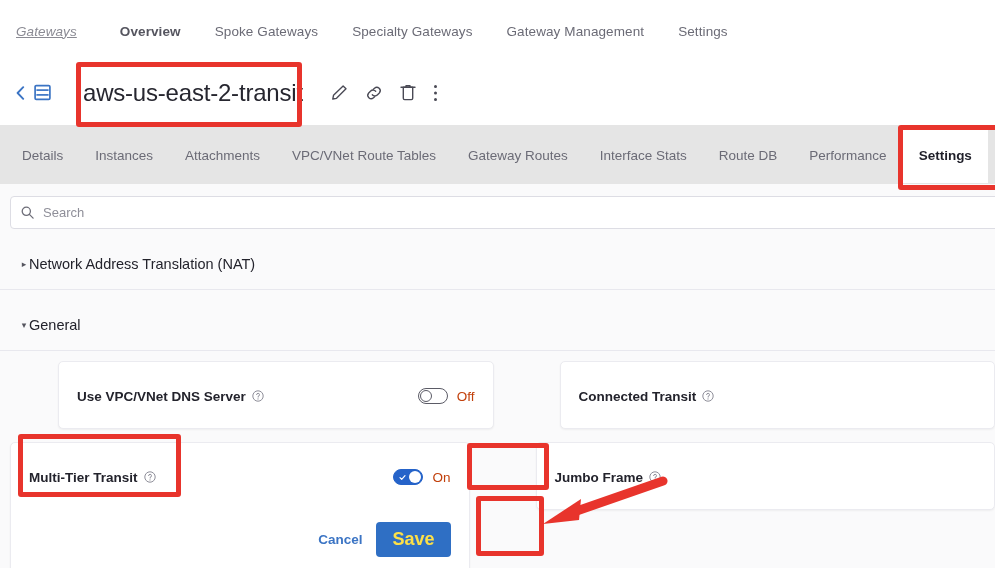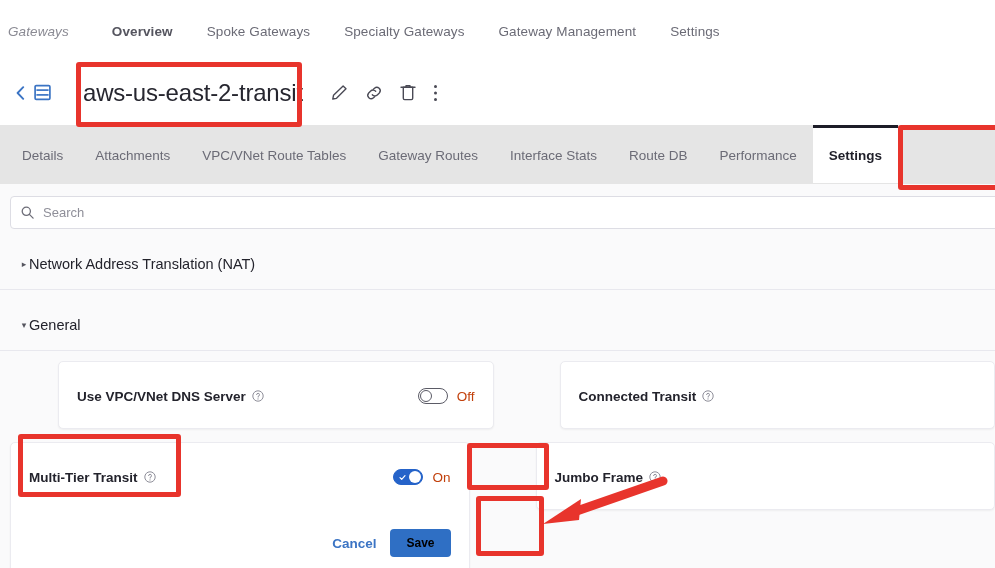--- a/index.html
+++ b/index.html
@@ -17,21 +17,21 @@
     position:absolute;left:0;top:0;width:995px;height:60px;
     background:#ffffff;border-bottom:1px solid #e3e3ea;
     display:flex;align-items:stretch;
   }
   .ttab{
     display:flex;align-items:center;justify-content:center;
     padding:0 17px;height:59px;font-size:13.5px;color:#6b6b76;
     letter-spacing:.1px;white-space:nowrap;cursor:pointer;
     border-top:3px solid transparent;box-sizing:border-box;
   }
-  .ttab.crumb{font-style:italic;color:#8a8a93;padding-left:8px;padding-right:26px;}
+  .ttab.crumb{font-style:italic;color:#8a8a93;padding-left:16px;padding-right:26px;text-decoration:underline;}
   .ttab.strong{color:#55555f;font-weight:600;}
   .ttab.active{
     background:#f4f3f8;color:#22222b;font-weight:700;
     border-top:3px solid #1d1d28;
   }
 
   
   .titlerow{
     position:absolute;left:0;top:60px;width:995px;height:65px;
     background:#ffffff;display:flex;align-items:center;
@@ -117,21 +117,21 @@
   }
   .toggle.on .chk{
     position:absolute;left:5px;top:4px;width:7px;height:7px;color:#ffffff;
     display:flex;align-items:center;justify-content:center;
   }
   .actions{
     position:absolute;right:18px;bottom:16px;display:flex;align-items:center;gap:14px;
   }
   .cancel{font-size:13.5px;color:#3b74c4;font-weight:600;cursor:pointer;}
   .savebtn{
-    background:#2f6fc4;color:#000000;font-size:12px;font-weight:700;
+    background:#2f6fc4;color:#fde047;font-size:18px;font-weight:700;
     border:0;border-radius:4px;padding:7px 16px;cursor:pointer;
     font-family:"Liberation Sans", sans-serif;
   }
 
   
   .anno{position:absolute;border:5px solid #e8342c;border-radius:3px;pointer-events:none;z-index:40;}
   .arrow{position:absolute;z-index:41;pointer-events:none;}
 </style>
 </head>
 <body>
@@ -200,20 +200,23 @@
           <circle cx="2.5" cy="9" r="1.5" fill="#4a4a55"></circle>
           <circle cx="2.5" cy="15.4" r="1.5" fill="#4a4a55"></circle>
         </svg>
       </span>
     </div>
   </div>
 
   <div class="subbar">
     <div class="stab">
         <span>Details</span>
+      </div>
+    <div class="stab">
+        <span>Instances</span>
       </div>
     <div class="stab">
         <span>Attachments</span>
       </div>
     <div class="stab">
         <span>VPC/VNet Route Tables</span>
       </div>
     <div class="stab">
         <span>Gateway Routes</span>
       </div>

